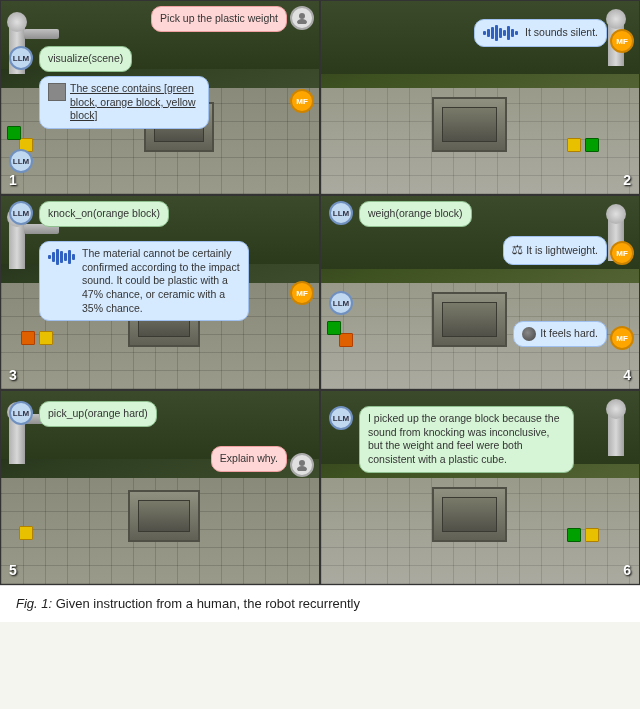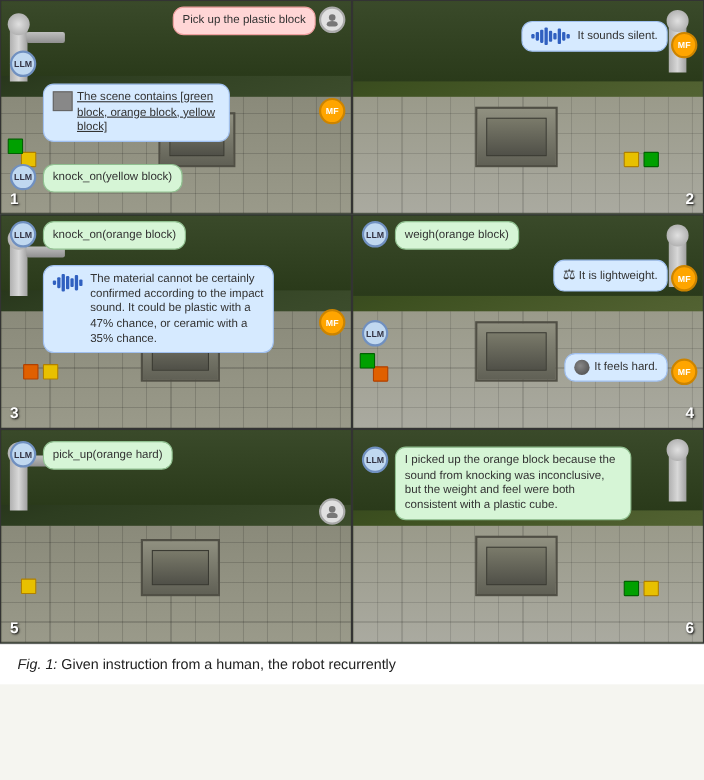--- a/index.html
+++ b/index.html
@@ -221,34 +221,34 @@
       </div>
 
       <div class="chat-overlay">
 
         <div class="avatar-badge avatar-user" style="top:5px;right:5px;">
           <svg width="12" height="12" viewBox="0 0 12 12">
               <circle cx="6" cy="4" r="3" fill="#777"></circle>
               <ellipse cx="6" cy="10" rx="5" ry="3" fill="#777"></ellipse>
             </svg>
         </div>
-        <div class="bubble bubble-user" style="top:5px;right:32px;max-width:165px;">Pick up the plastic block</div>
+        <div class="bubble bubble-user" style="top:5px;right:32px;max-width:165px;">Pick up the plastic weight</div>
 
         <div class="avatar-badge avatar-llm" style="top:45px;left:8px;">LLM</div>
+        <div class="bubble bubble-llm" style="top:45px;left:38px;">visualize(scene)</div>
 
         <div class="avatar-badge avatar-mf" style="top:88px;right:5px;">MF</div>
         <div class="bubble bubble-mf" style="top:75px;left:38px;max-width:170px;text-decoration:underline;">
           <div style="display:flex;align-items:flex-start;gap:4px;">
             <div style="width:18px;height:18px;background:#888;border:1px solid #666;flex-shrink:0;margin-top:1px;"></div>
             <span>The scene contains [green block, orange block, yellow block]</span>
           </div>
         </div>
 
         <div class="avatar-badge avatar-llm" style="top:148px;left:8px;">LLM</div>
-        <div class="bubble bubble-llm" style="top:148px;left:38px;">knock_on(yellow block)</div>
       </div>
     </div>
 
     <div class="panel">
       <div class="p1-scene">
         <div class="scene-bg-light"></div>
         <div style="position:absolute;bottom:0;left:0;right:0;height:55%;background:linear-gradient(180deg,#9a9a8a 0%,#aaaaa0 100%);"></div>
         <div style="position:absolute;bottom:0;left:0;right:0;height:55%;background:repeating-linear-gradient(90deg,rgba(0,0,0,0.12) 0,rgba(0,0,0,0.12) 1px,transparent 1px,transparent 22px),repeating-linear-gradient(0deg,rgba(0,0,0,0.12) 0,rgba(0,0,0,0.12) 1px,transparent 1px,transparent 18px);"></div>
         <div style="position:absolute;top:0;left:0;right:0;height:38%;background:linear-gradient(180deg,#3a4a2a 0%,#2a3a1a 100%);"></div>
 
@@ -384,20 +384,21 @@
       <div class="chat-overlay">
         <div class="avatar-badge avatar-llm" style="top:10px;left:8px;">LLM</div>
         <div class="bubble bubble-llm" style="top:10px;left:38px;">pick_up(orange hard)</div>
 
         <div class="avatar-badge avatar-user" style="top:62px;right:5px;">
           <svg width="12" height="12" viewBox="0 0 12 12">
               <circle cx="6" cy="4" r="3" fill="#777"></circle>
               <ellipse cx="6" cy="10" rx="5" ry="3" fill="#777"></ellipse>
             </svg>
         </div>
+        <div class="bubble bubble-user" style="top:55px;right:32px;max-width:120px;">Explain why.</div>
       </div>
     </div>
 
     <div class="panel">
       <div class="p1-scene">
         <div class="scene-bg-light"></div>
         <div style="position:absolute;bottom:0;left:0;right:0;height:55%;background:linear-gradient(180deg,#9a9a8a 0%,#aaaaa0 100%);"></div>
         <div style="position:absolute;bottom:0;left:0;right:0;height:55%;background:repeating-linear-gradient(90deg,rgba(0,0,0,0.12) 0,rgba(0,0,0,0.12) 1px,transparent 1px,transparent 22px),repeating-linear-gradient(0deg,rgba(0,0,0,0.12) 0,rgba(0,0,0,0.12) 1px,transparent 1px,transparent 18px);"></div>
         <div style="position:absolute;top:0;left:0;right:0;height:38%;background:linear-gradient(180deg,#3a4a2a 0%,#2a3a1a 100%);"></div>
         <div style="position:absolute;bottom:22%;left:35%;width:75px;height:55px;background:linear-gradient(180deg,#909080 0%,#606055 100%);border:2px solid #504f45;">

